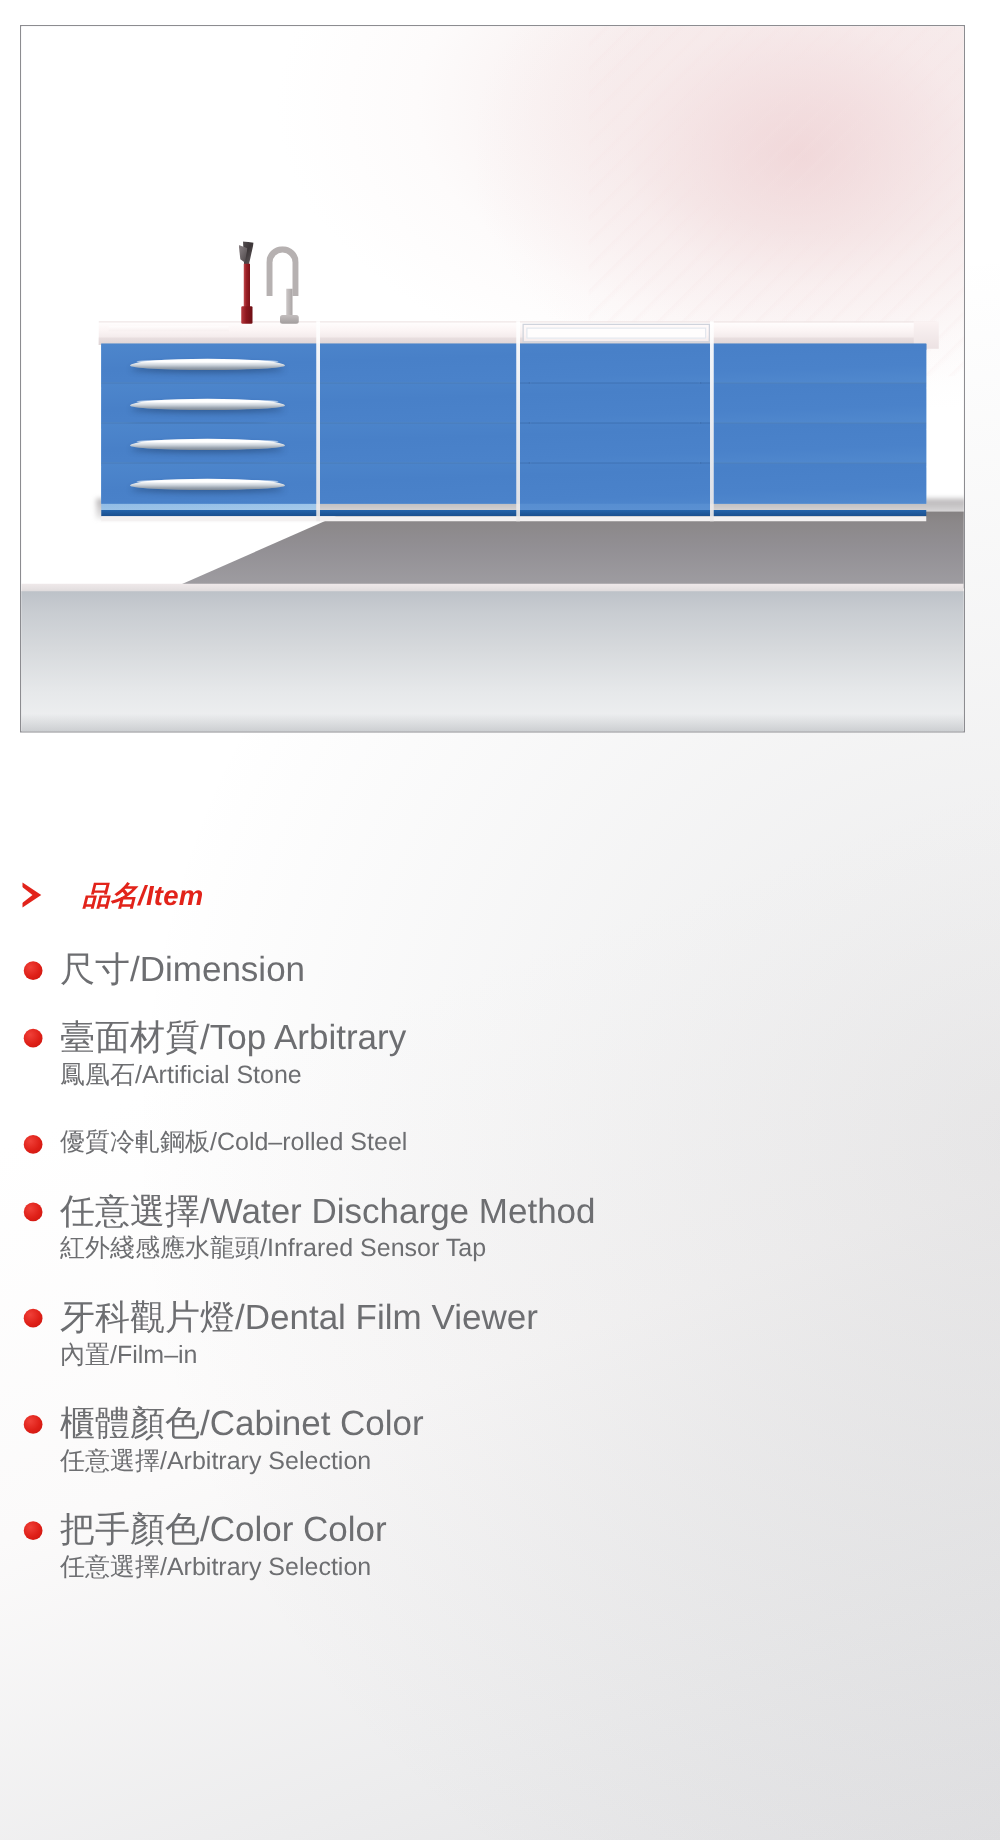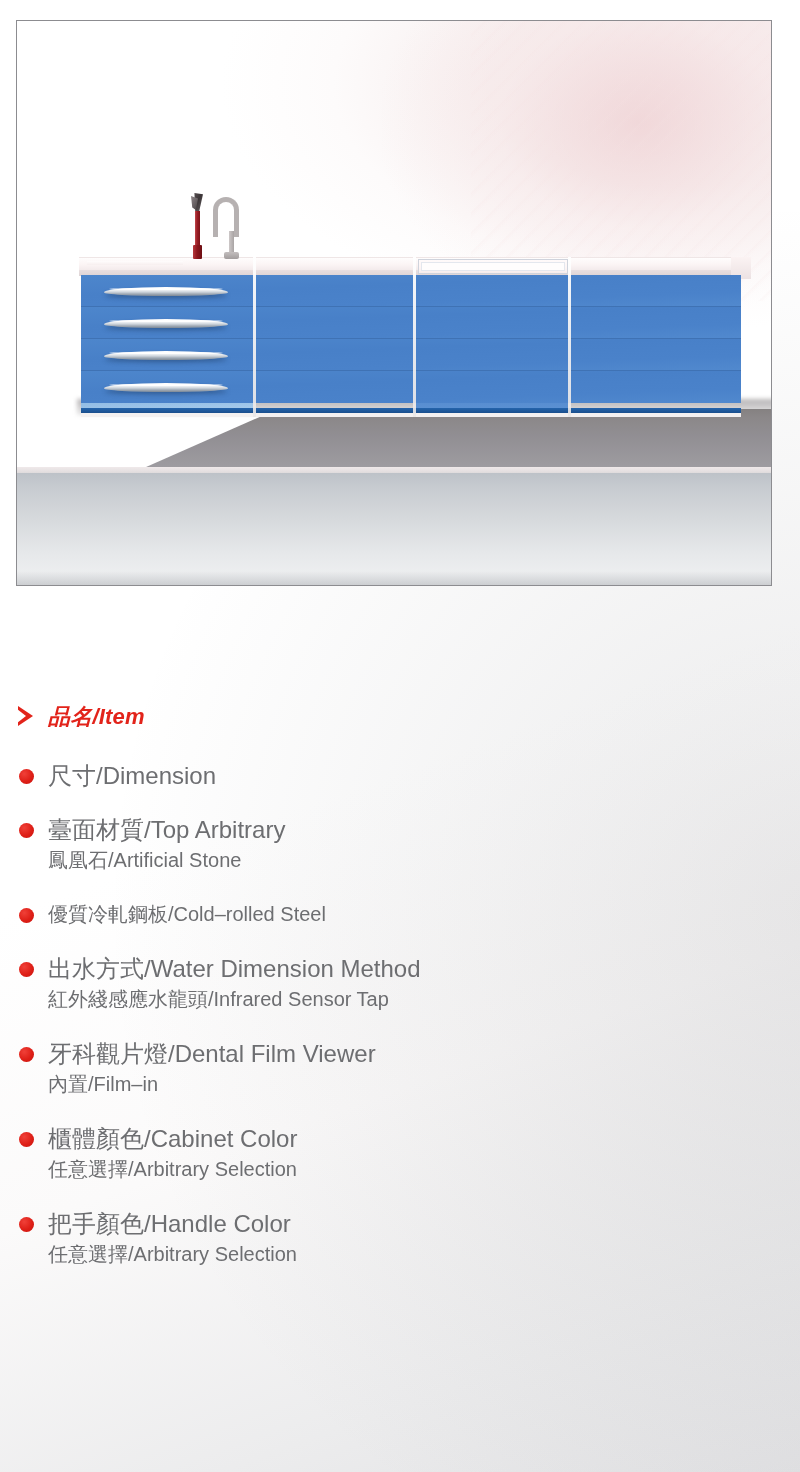--- a/index.html
+++ b/index.html
@@ -224,21 +224,21 @@
     background:linear-gradient(90deg,#b5383d 0%,#8d161d 45%,#6d0f14 100%);
     border-radius:1px;
   }
 
   
   #spec{
     position:absolute;left:0;top:700px;width:800px;
     z-index:3;
   }
   .spec-head{
-    position:relative;padding-left:48px;margin-bottom:26px;
+    position:relative;padding-left:66px;margin-bottom:26px;
   }
   .arrow-icon{
     position:absolute;left:18px;top:6px;width:0;height:0;
     border-left:15px solid #e2231a;
     border-top:10px solid transparent;
     border-bottom:10px solid transparent;
   }
   .arrow-icon::after{
     content:"";position:absolute;left:-15px;top:-10px;width:0;height:0;
     border-left:9px solid #ffffff;
@@ -253,21 +253,21 @@
   }
   .spec-row{
     position:relative;padding-left:48px;margin-bottom:23px;
   }
   .dot-icon{
     position:absolute;left:19px;top:9px;width:15px;height:15px;
     border-radius:50%;
     background:radial-gradient(circle at 35% 32%, #f04038 0%, #de1f17 55%, #c8140e 100%);
   }
   .spec-label{
-    color:#6d6e71;font-size:24px;line-height:31px;white-space:nowrap;
+    color:#6d6e71;font-size:28px;line-height:31px;white-space:nowrap;
   }
   .spec-value{
     color:#6d6e71;font-size:20px;line-height:31px;white-space:nowrap;
   }
 </style>
 </head>
 <body>
 
 <div id="page-bg"></div>
 
@@ -380,35 +380,35 @@
     <div class="spec-value">鳳凰石/Artificial Stone</div>
   </div>
 
   <div class="spec-row">
     <span class="dot-icon"></span>
     <div class="spec-value">優質冷軋鋼板/Cold–rolled Steel</div>
   </div>
 
   <div class="spec-row">
     <span class="dot-icon"></span>
-    <div class="spec-label">出水方式/Water Dimension Method</div>
+    <div class="spec-label">任意選擇/Water Discharge Method</div>
     <div class="spec-value">紅外綫感應水龍頭/Infrared Sensor Tap</div>
   </div>
 
   <div class="spec-row">
     <span class="dot-icon"></span>
     <div class="spec-label">牙科觀片燈/Dental Film Viewer</div>
     <div class="spec-value">內置/Film–in</div>
   </div>
 
   <div class="spec-row">
     <span class="dot-icon"></span>
     <div class="spec-label">櫃體顏色/Cabinet Color</div>
     <div class="spec-value">任意選擇/Arbitrary Selection</div>
   </div>
 
   <div class="spec-row">
     <span class="dot-icon"></span>
-    <div class="spec-label">把手顏色/Handle Color</div>
+    <div class="spec-label">把手顏色/Color Color</div>
     <div class="spec-value">任意選擇/Arbitrary Selection</div>
   </div>
 
 </div>
 
 </body></html>

